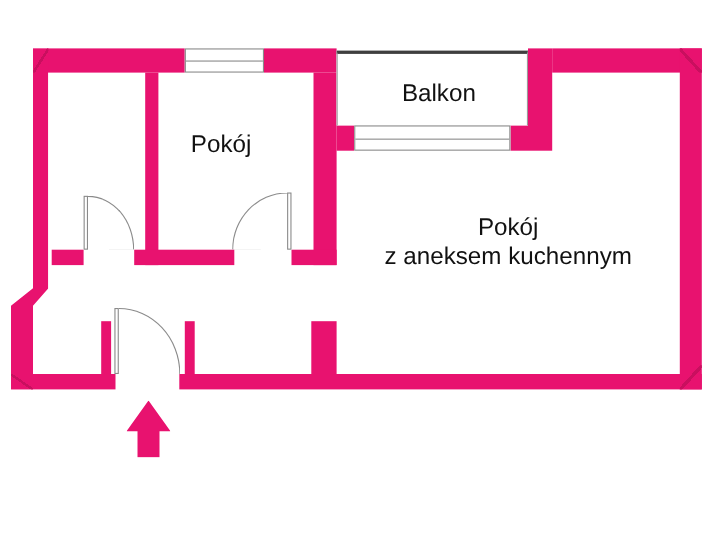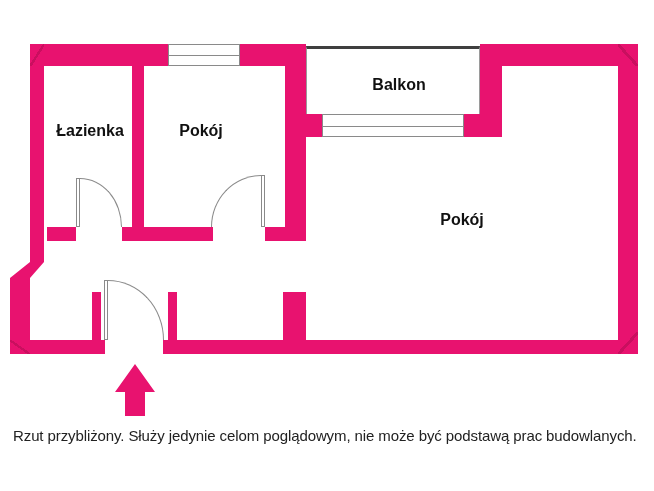--- a/index.html
+++ b/index.html
@@ -21,21 +21,21 @@
     clip-path:polygon(20px 0,34px 0,34px 218px,20px 234px,20px 310px,0 310px,0 234px,20px 218px);
   }
   .window{position:absolute;background:#fff;border:1px solid var(--line);box-sizing:border-box;}
   .window::after{content:"";position:absolute;left:0;right:0;top:50%;border-top:1px solid var(--line);}
   .balcony{position:absolute;left:306px;top:46px;width:174px;height:68px;box-sizing:border-box;
     border-top:3px solid var(--edge);border-left:1px solid #9a9a9a;border-right:1px solid #9a9a9a;background:#fff;}
   .door-leaf{position:absolute;background:#fff;border:1px solid var(--line);box-sizing:border-box;}
   .arc{position:absolute;box-sizing:border-box;}
   .arc.tr{border-top:1px solid var(--line);border-right:1px solid var(--line);border-top-right-radius:100% 100%;}
   .arc.tl{border-top:1px solid var(--line);border-left:1px solid var(--line);border-top-left-radius:100% 100%;}
-  .room-label{position:absolute;transform:translate(-50%,-50%);font-weight:bold;font-size:16px;color:var(--text);white-space:nowrap;text-align:center;line-height:26px;}
+  .room-label{position:absolute;transform:translate(-50%,-50%);font-weight:normal;font-size:22px;color:var(--text);white-space:nowrap;text-align:center;line-height:26px;}
   .arrow{position:absolute;left:115px;top:364px;width:40px;height:52px;background:var(--wall);
     clip-path:polygon(50% 0,100% 54%,75% 54%,75% 100%,25% 100%,25% 54%,0 54%);}
   .disclaimer{position:absolute;left:13px;top:427px;font-size:15px;letter-spacing:-0.1px;color:#222;white-space:nowrap;}
 </style>
 </head>
 <body>
 
 <div class="plan">
 
   <div class="wall" style="left:30px;top:44px;width:138px;height:22px"></div>
@@ -69,24 +69,23 @@
 
   <div class="door-leaf" style="left:76px;top:178px;width:4px;height:49px"></div>
   <div class="arc tr" style="left:80px;top:178px;width:42px;height:49px"></div>
 
   <div class="door-leaf" style="left:261px;top:175px;width:4px;height:52px"></div>
   <div class="arc tl" style="left:211px;top:175px;width:50px;height:52px"></div>
 
   <div class="door-leaf" style="left:104px;top:280px;width:4px;height:60px"></div>
   <div class="arc tr" style="left:108px;top:280px;width:56px;height:60px"></div>
 
-  <div class="room-label" style="left:90px;top:131px">Łazienka</div>
   <div class="room-label" style="left:201px;top:131px">Pokój</div>
   <div class="room-label" style="left:399px;top:85px">Balkon</div>
   <div class="room-label" style="left:462px;top:220px">
     <div>Pokój</div>
+    <div>z aneksem kuchennym</div>
   </div>
 
   <div class="arrow"></div>
 
-  <div class="disclaimer">Rzut przybliżony. Służy jedynie celom poglądowym, nie może być podstawą prac budowlanych.</div>
 
 </div>
 
 </body></html>

